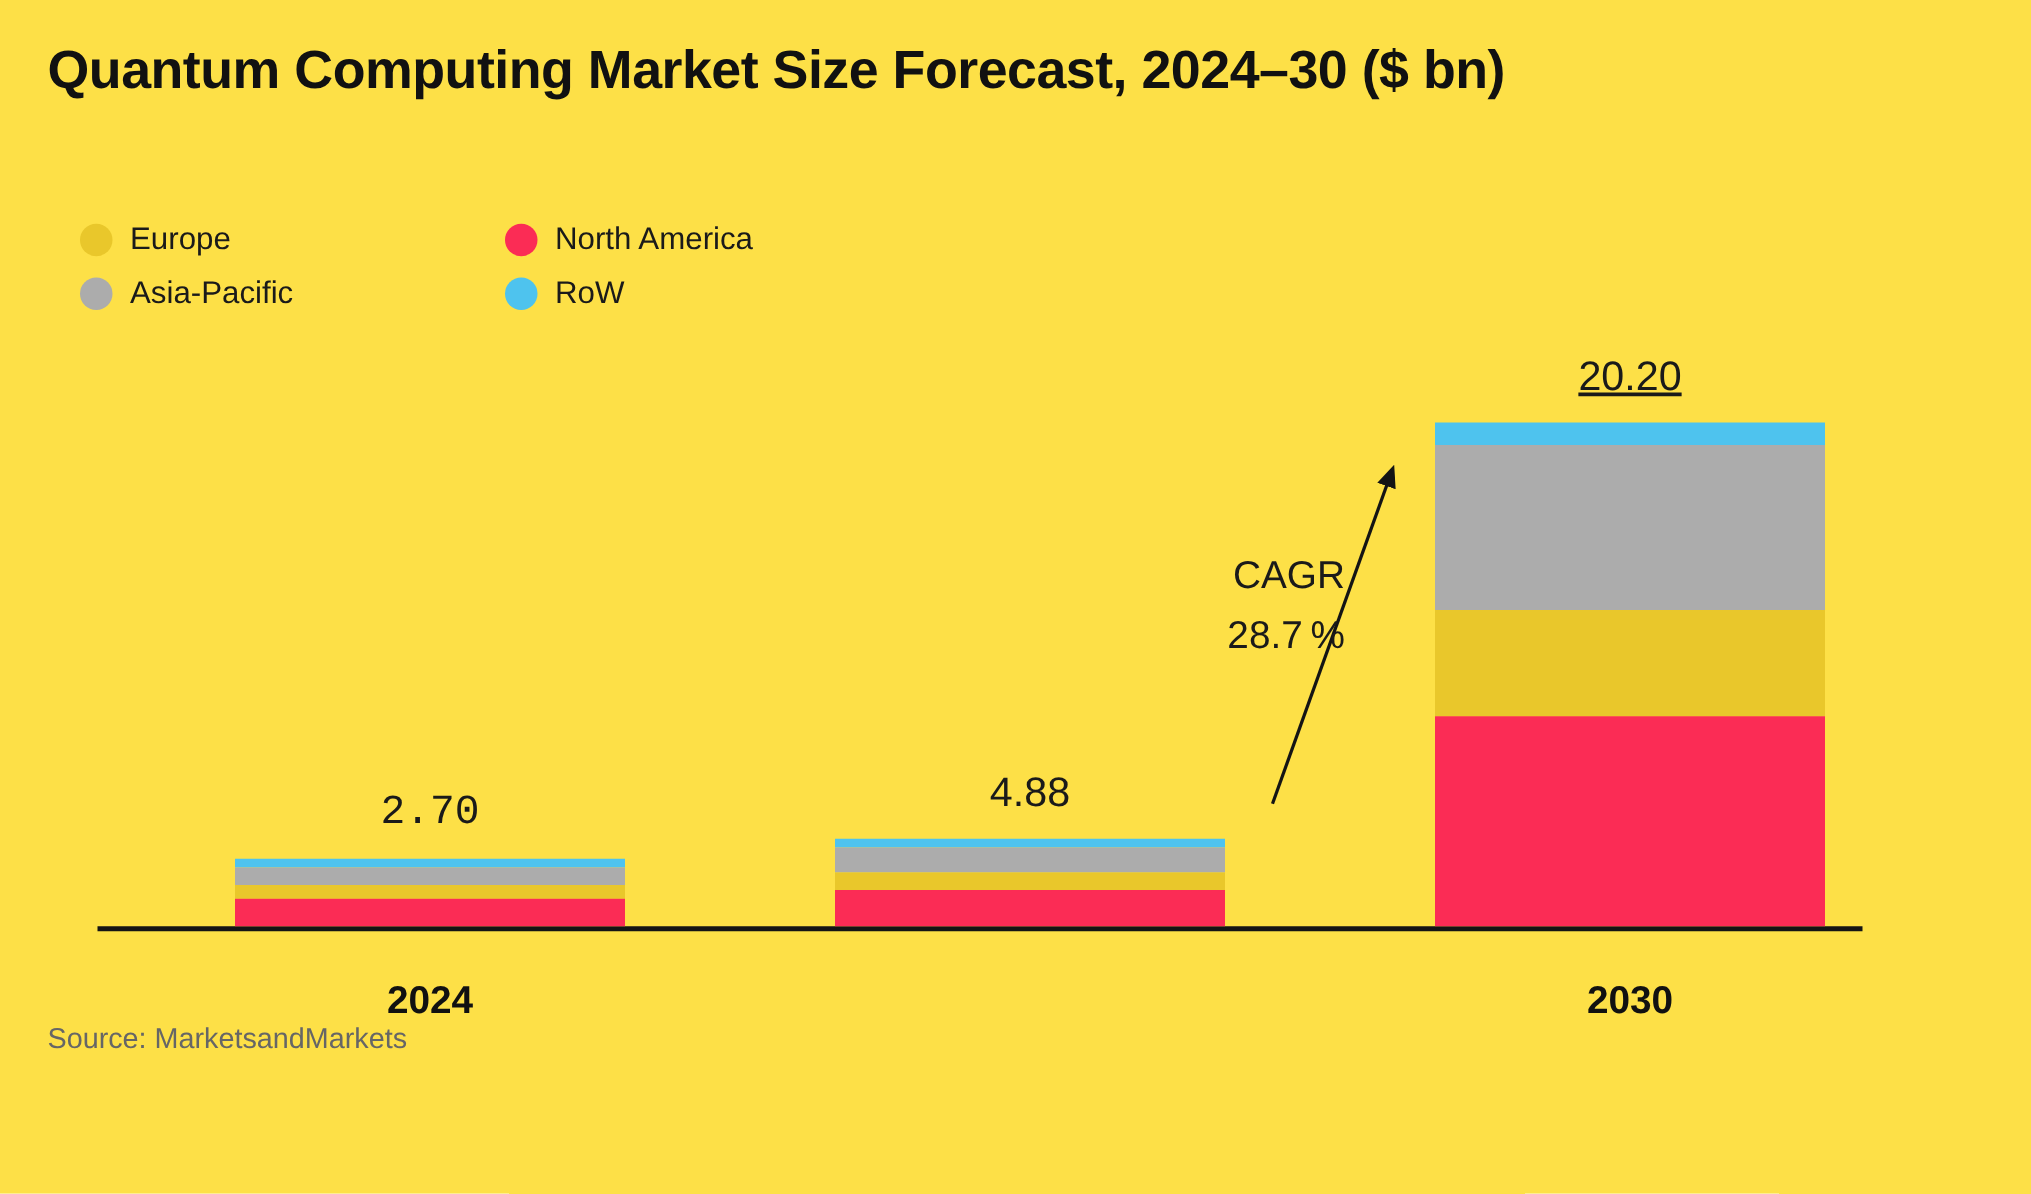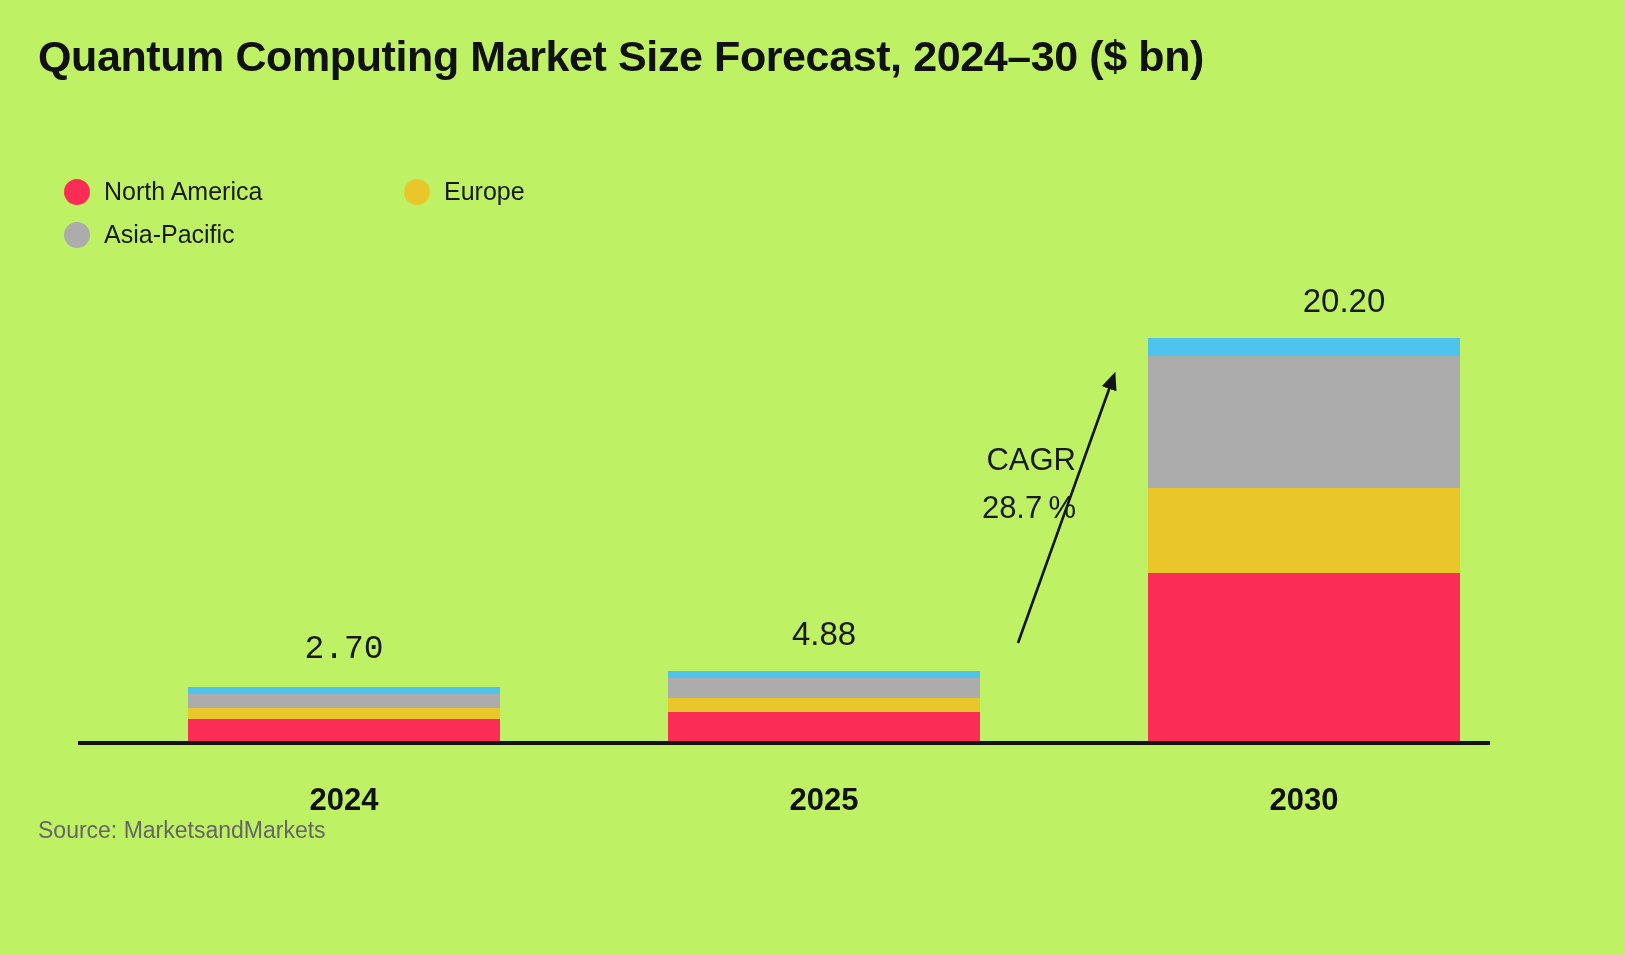--- a/index.html
+++ b/index.html
@@ -7,21 +7,21 @@
     padding: 0;
     background: #ffffff;
   }
   body {
     font-family: "Liberation Sans", sans-serif;
   }
   #chart-root {
     position: relative;
     width: 1625px;
     height: 955px;
-    background: #bef264;
+    background: #fde047;
     overflow: hidden;
     box-sizing: border-box;
   }
   
   #chart-title {
     position: absolute;
     left: 38px;
     top: 32px;
     font-size: 43px;
     font-weight: bold;
@@ -129,30 +129,34 @@
 </style>
 </head>
 <body>
 
 <div id="chart-root">
 
   <div id="chart-title">Quantum Computing Market Size Forecast, 2024–30 ($ bn)</div>
 
   <div id="legend">
     <div class="legend-item">
+      <span class="legend-swatch" style="background:#e9c72b"></span>
+      <span class="legend-label">Europe</span>
+    </div>
+    <div class="legend-item">
       <span class="legend-swatch" style="background:#fb2c55"></span>
       <span class="legend-label">North America</span>
     </div>
     <div class="legend-item">
-      <span class="legend-swatch" style="background:#e9c72b"></span>
-      <span class="legend-label">Europe</span>
-    </div>
-    <div class="legend-item">
       <span class="legend-swatch" style="background:#acacac"></span>
       <span class="legend-label">Asia-Pacific</span>
+    </div>
+    <div class="legend-item">
+      <span class="legend-swatch" style="background:#4ec3ee"></span>
+      <span class="legend-label">RoW</span>
     </div>
   </div>
 
   <div id="plot">
 
     <div id="axis-line"></div>
 
     <div id="bars-layer">
         <div class="bar" style="left: 188px; width: 312px;">
           <div class="seg" style="height: 21.9455px; background: rgb(251, 44, 85);"></div>
@@ -167,25 +171,24 @@
           <div class="seg" style="height: 19.9505px; background: rgb(172, 172, 172);"></div>
           <div class="seg" style="height: 7.38168px; background: rgb(78, 195, 238);"></div>
         </div>
         <div class="bar-total-label" style="left: 668px; width: 312px; top: 614.774px;">4.88</div>
         <div class="bar" style="left: 1148px; width: 312px;">
           <div class="seg" style="height: 167.584px; background: rgb(251, 44, 85);"></div>
           <div class="seg" style="height: 85.7871px; background: rgb(233, 199, 43);"></div>
           <div class="seg" style="height: 131.673px; background: rgb(172, 172, 172);"></div>
           <div class="seg" style="height: 17.9554px; background: rgb(78, 195, 238);"></div>
         </div>
-        <div class="bar-total-label" style="left: 1188px; width: 312px; top: 282px;">20.20</div>
+        <div class="bar-total-label" style="left: 1148px; width: 312px; top: 282px; text-decoration: underline;">20.20</div>
       </div>
 
     <div class="tick-label" style="left:188px;width:312px;">2024</div>
-    <div class="tick-label" style="left:668px;width:312px;">2025</div>
     <div class="tick-label" style="left:1148px;width:312px;">2030</div>
 
     <svg id="cagr-arrow" viewBox="0 0 160 300">
       <defs>
         <marker id="arrowhead" markerWidth="7" markerHeight="7" refX="3.2" refY="3" orient="auto">
           <path d="M0,0 L7,3 L0,6 z" fill="#141414"></path>
         </marker>
       </defs>
       <line x1="28" y1="288" x2="122" y2="26" stroke="#141414" stroke-width="2.6" marker-end="url(#arrowhead)"></line>
     </svg>

